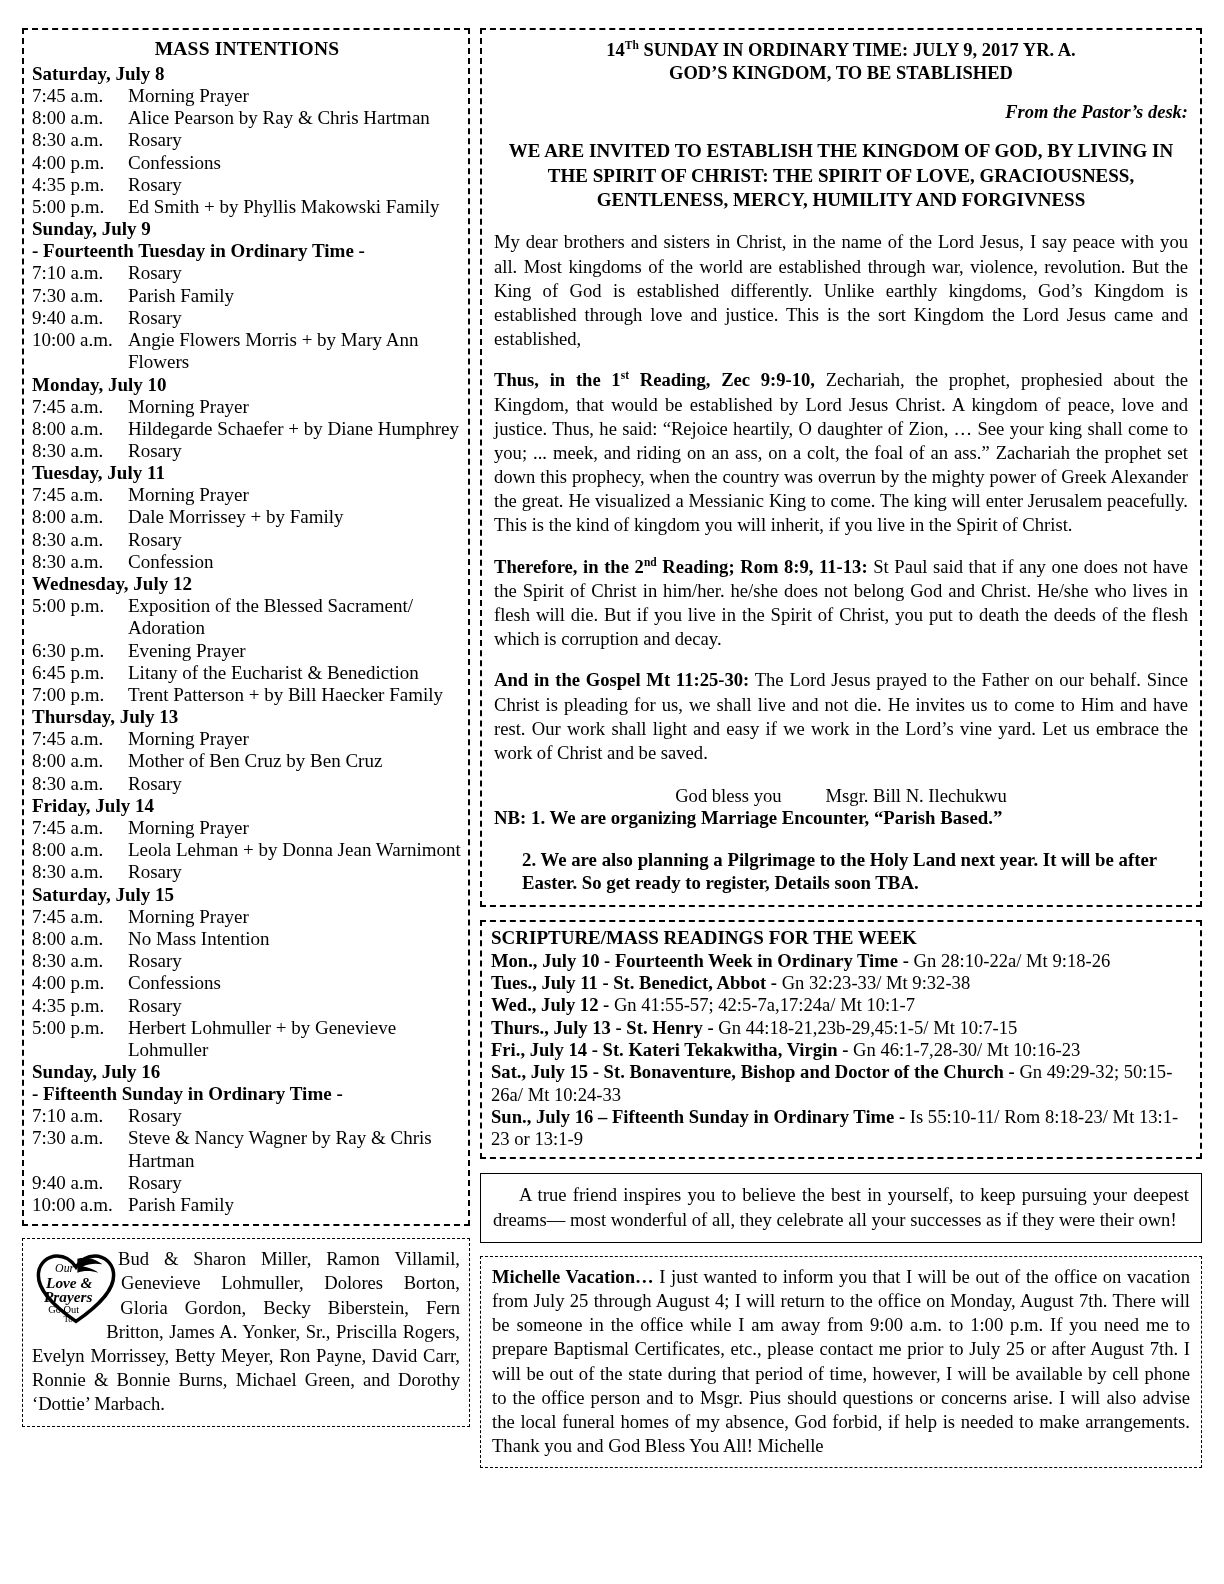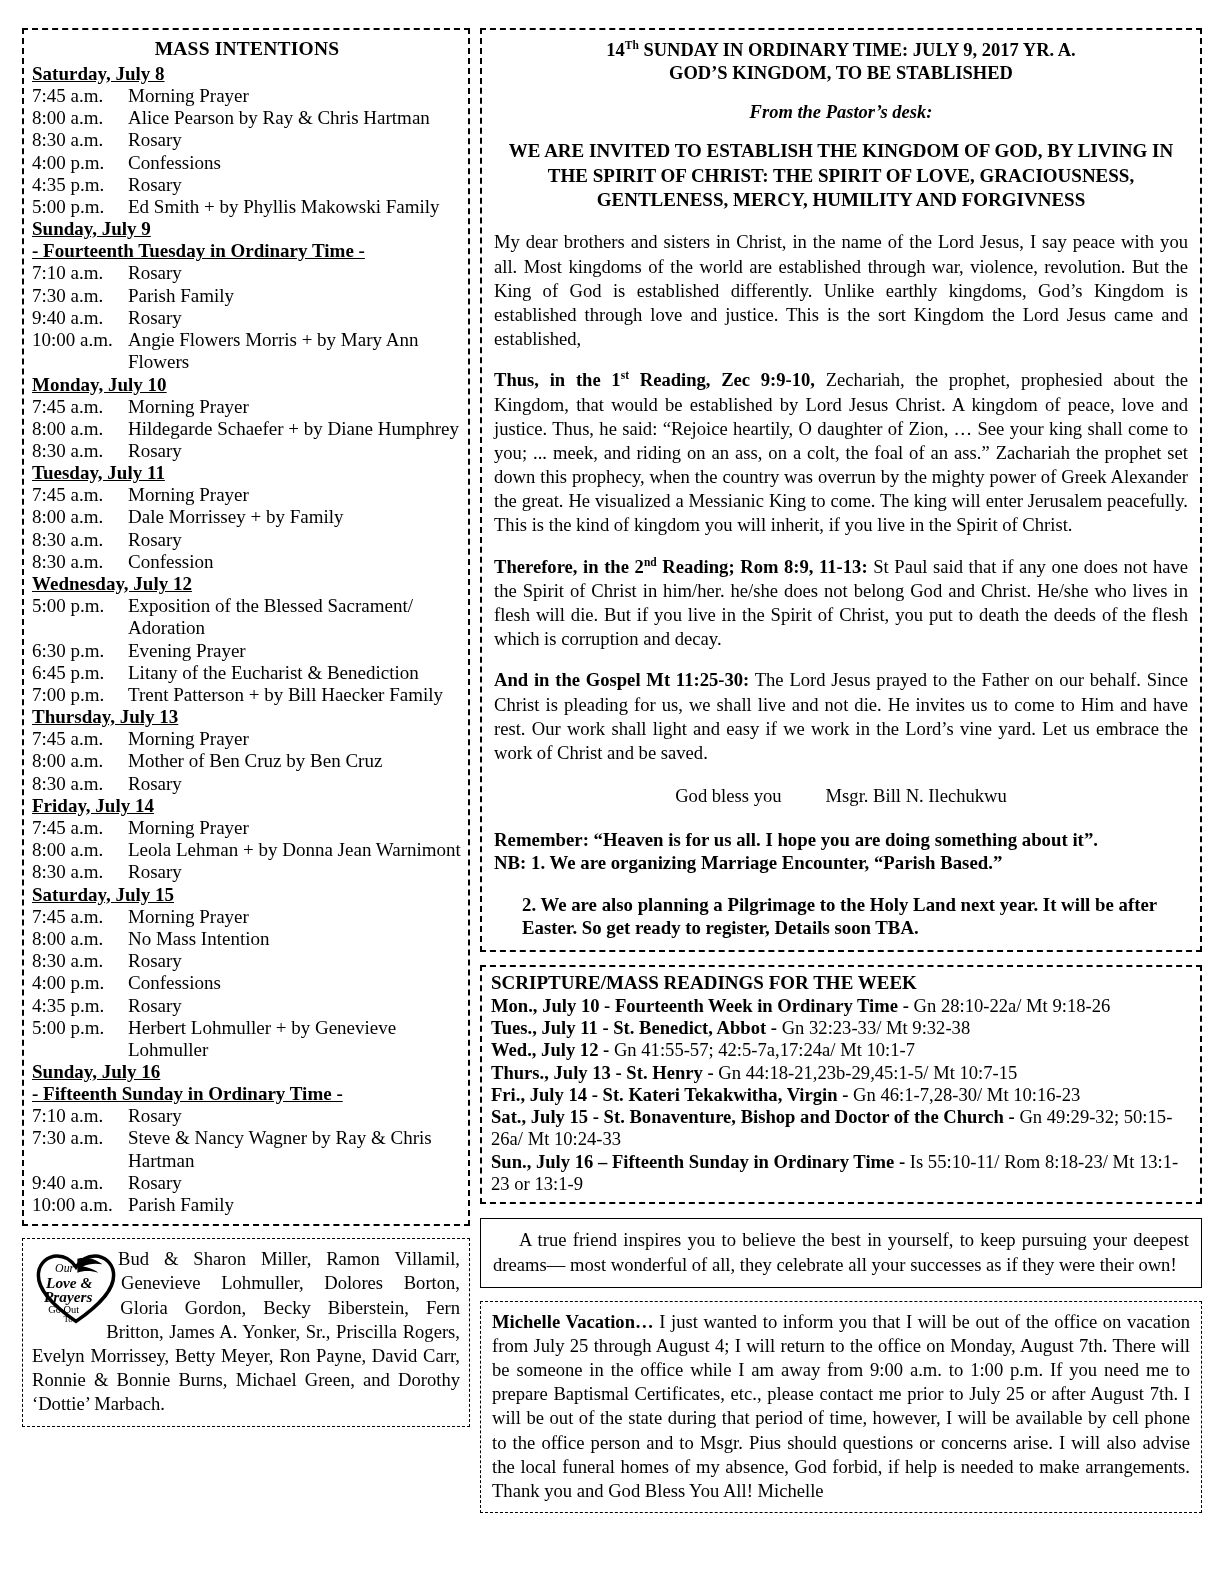--- a/index.html
+++ b/index.html
@@ -23,30 +23,30 @@
     border:1px dashed #000;
     box-sizing:border-box;
   }
   .solidbox{border:1px solid #000;box-sizing:border-box;}
 
   .mass-box{padding:6px 6px 8px 8px;}
   .section-title{
     text-align:center;font-weight:bold;font-size:19.5px;letter-spacing:.2px;
     margin:2px 0 3px 0;
   }
-  .dayhead{font-weight:bold;font-size:19px;line-height:1.16;text-decoration:underline;}
+  .dayhead{font-weight:bold;font-size:19px;line-height:1.16;}
   .mrow{display:flex;font-size:19px;line-height:1.17;}
   .mtime{flex:0 0 96px;white-space:nowrap;}
   .mdesc{flex:1;}
 
   
   .pastor-box{padding:8px 12px 10px 12px;}
   .hdr{text-align:center;font-weight:bold;font-size:18.5px;line-height:1.25;}
   .hdr sup{font-size:.62em;vertical-align:super;}
-  .pastor-desk{text-align:center;font-weight:bold;font-style:italic;font-size:18.5px;margin-top:17px;}
+  .pastor-desk{text-align:right;font-weight:bold;font-style:italic;font-size:18.5px;margin-top:17px;}
   .bigclaim{text-align:center;font-weight:bold;font-size:19px;line-height:1.28;margin-top:16px;}
   .para{font-size:18.6px;line-height:1.30;text-align:justify;margin-top:17px;}
   .para.first{margin-top:18px;}
   .para b{font-weight:bold;}
   .para sup{font-size:.62em;vertical-align:super;}
   .signline{text-align:center;font-size:18.6px;margin-top:20px;}
   .signline .gap{display:inline-block;width:44px;}
   .remember{font-weight:bold;font-size:18.8px;line-height:1.22;margin-top:22px;}
   .nbitem{font-weight:bold;font-size:18.8px;line-height:1.22;}
   .nb2{font-weight:bold;font-size:18.8px;line-height:1.24;margin-top:18px;padding-left:28px;text-indent:0;}
@@ -279,21 +279,20 @@
         </div>
 
         <div class="para">
           <b>And in the Gospel Mt 11:25-30:</b><span> The Lord Jesus prayed to the Father on our behalf. Since Christ is pleading for us, we shall live and not die. He invites us to come to Him and have rest. Our work shall light and easy if we work in the Lord’s vine yard. Let us embrace the work of Christ and be saved.</span>
         </div>
 
         <div class="signline">
           <span>God bless you</span><span class="gap"></span><span>Msgr. Bill N. Ilechukwu</span>
         </div>
 
-        <div class="remember">Remember: “Heaven is for us all. I hope you are doing something about it”.</div>
         <div class="nbitem">NB: 1. We are organizing Marriage Encounter, “Parish Based.”</div>
         <div class="nb2">2. We are also planning a Pilgrimage to the Holy Land next year. It will be after Easter. So get ready to register, Details soon TBA.</div>
       </div>
 
       <div class="dashdot scr-box">
         <div class="scr-title">SCRIPTURE/MASS READINGS FOR THE WEEK</div>
         <div id="scr-lines">
             <div class="scr-line"><b>Mon., July 10 - Fourteenth Week in Ordinary Time -</b><span> Gn 28:10-22a/ Mt 9:18-26</span></div>
             <div class="scr-line"><b>Tues., July 11 -  St. Benedict, Abbot -</b><span> Gn 32:23-33/ Mt 9:32-38</span></div>
             <div class="scr-line"><b>Wed., July 12 -</b><span> Gn 41:55-57; 42:5-7a,17:24a/ Mt 10:1-7</span></div>

